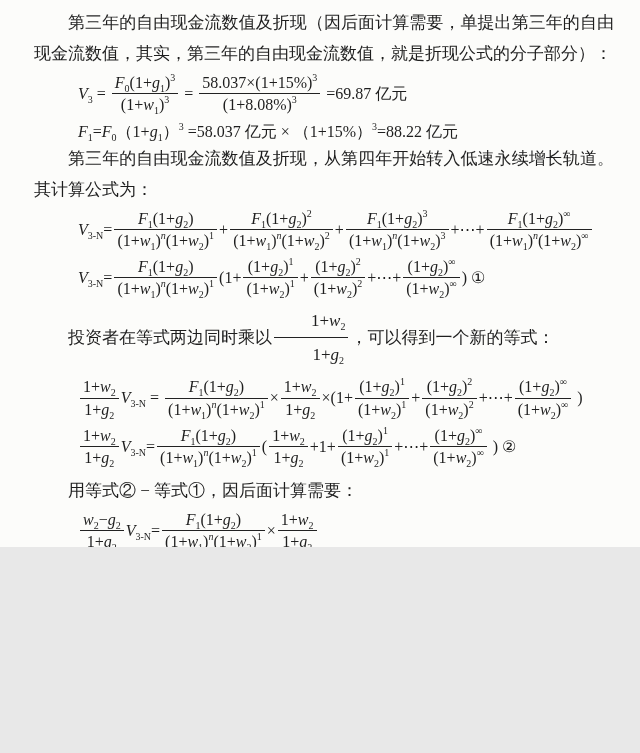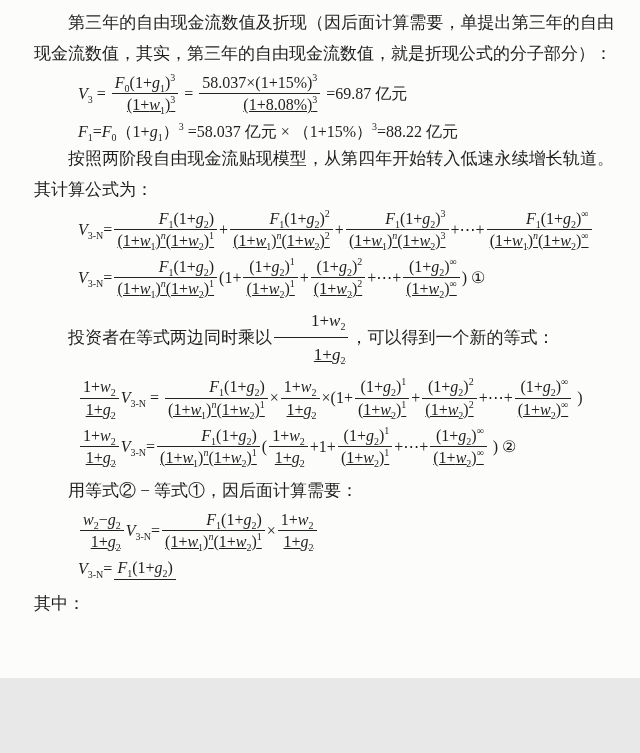--- a/index.html
+++ b/index.html
@@ -1,18 +1,18 @@
 <!DOCTYPE html>
 <html><head>
 <meta charset="utf-8">
 <style>
   html,body{margin:0;padding:0;background:#e8e8e8;}
   .page{
     position:relative;
-    width:640px;height:678px;
+    width:640px;height:547px;
     box-sizing:border-box;
     margin:0 auto;
     background:#fcfcfa;
     color:#1e1e1e;
     padding:7px 26px 4px 34px;
     overflow:hidden;
     font-family:"Liberation Serif","DejaVu Serif",serif;
   }
   .para{
     margin:0;
@@ -25,41 +25,41 @@
   .math{
     margin:5px 0 5px 44px;
     font-size:16px;
     line-height:1.2;
     white-space:nowrap;
   }
   .math.simple{margin-top:2px;margin-bottom:1px;}
   .frac{
     display:inline-block;
     vertical-align:middle;
-    text-align:right;
+    text-align:center;
     margin:1px 2px;
     transform:translateY(-2px);
   }
   .fnum{display:block;padding:0 3px 1px 3px;border-bottom:1px solid #222;}
-  .fden{display:block;padding:1px 3px 0 3px;text-decoration:underline;}
+  .fden{display:block;padding:1px 3px 0 3px;}
   sub,sup{font-size:10px;line-height:0;}
   sub{vertical-align:-4px;}
   sup{vertical-align:7px;}
   .mi{font-style:italic;font-family:"Liberation Serif","DejaVu Serif",serif;}
 </style>
 </head>
 <body>
 
 <div class="page">
   <p class="para">第三年的自由现金流数值及折现（因后面计算需要，单提出第三年的自由现金流数值，其实，第三年的自由现金流数值，就是折现公式的分子部分）：</p>
 
   <div class="math"><span class="mi">V</span><sub>3</sub> = <span class="frac"><span class="fnum"><span class="mi">F</span><sub>0</sub>(1+<span class="mi">g</span><sub>1</sub><span>)</span><sup>3</sup></span><span class="fden">(1+<span class="mi">w</span><sub>1</sub><span>)</span><sup>3</sup></span></span> = <span class="frac"><span class="fnum">58.037×(1+15%<span>)</span><sup>3</sup></span><span class="fden">(1+8.08%<span>)</span><sup>3</sup></span></span> =69.87 亿元</div>
   <div class="math simple"><span class="mi">F</span><sub>1</sub>=<span class="mi">F</span><sub>0</sub>（1+<span class="mi">g</span><sub>1</sub><span>）</span><sup>3</sup> =58.037 亿元 × （1+15%<span>）</span><sup>3</sup>=88.22 亿元</div>
 
-  <p class="para">按照两阶段自由现金流贴现模型，从第四年开始转入低速永续增长轨道。其计算公式为：</p>
+  <p class="para">第三年的自由现金流数值及折现，从第四年开始转入低速永续增长轨道。其计算公式为：</p>
 
   <div class="math"><span class="mi">V</span><sub>3-N</sub>=<span class="frac"><span class="fnum"><span class="mi">F</span><sub>1</sub>(1+<span class="mi">g</span><sub>2</sub>)</span><span class="fden">(1+<span class="mi">w</span><sub>1</sub><span>)</span><sup class="mi">n</sup>(1+<span class="mi">w</span><sub>2</sub><span>)</span><sup>1</sup></span></span>+<span class="frac"><span class="fnum"><span class="mi">F</span><sub>1</sub>(1+<span class="mi">g</span><sub>2</sub><span>)</span><sup>2</sup></span><span class="fden">(1+<span class="mi">w</span><sub>1</sub><span>)</span><sup class="mi">n</sup>(1+<span class="mi">w</span><sub>2</sub><span>)</span><sup>2</sup></span></span>+<span class="frac"><span class="fnum"><span class="mi">F</span><sub>1</sub>(1+<span class="mi">g</span><sub>2</sub><span>)</span><sup>3</sup></span><span class="fden">(1+<span class="mi">w</span><sub>1</sub><span>)</span><sup class="mi">n</sup>(1+<span class="mi">w</span><sub>2</sub><span>)</span><sup>3</sup></span></span>+⋯+<span class="frac"><span class="fnum"><span class="mi">F</span><sub>1</sub>(1+<span class="mi">g</span><sub>2</sub><span>)</span><sup>∞</sup></span><span class="fden">(1+<span class="mi">w</span><sub>1</sub><span>)</span><sup class="mi">n</sup>(1+<span class="mi">w</span><sub>2</sub><span>)</span><sup>∞</sup></span></span></div>
   <div class="math"><span class="mi">V</span><sub>3-N</sub>=<span class="frac"><span class="fnum"><span class="mi">F</span><sub>1</sub>(1+<span class="mi">g</span><sub>2</sub>)</span><span class="fden">(1+<span class="mi">w</span><sub>1</sub><span>)</span><sup class="mi">n</sup>(1+<span class="mi">w</span><sub>2</sub><span>)</span><sup>1</sup></span></span>(1+<span class="frac"><span class="fnum">(1+<span class="mi">g</span><sub>2</sub><span>)</span><sup>1</sup></span><span class="fden">(1+<span class="mi">w</span><sub>2</sub><span>)</span><sup>1</sup></span></span>+<span class="frac"><span class="fnum">(1+<span class="mi">g</span><sub>2</sub><span>)</span><sup>2</sup></span><span class="fden">(1+<span class="mi">w</span><sub>2</sub><span>)</span><sup>2</sup></span></span>+⋯+<span class="frac"><span class="fnum">(1+<span class="mi">g</span><sub>2</sub><span>)</span><sup>∞</sup></span><span class="fden">(1+<span class="mi">w</span><sub>2</sub><span>)</span><sup>∞</sup></span></span>) ①</div>
 
   <p class="para">投资者在等式两边同时乘以<span class="frac"><span class="fnum">1+<span class="mi">w</span><sub>2</sub></span><span class="fden">1+<span class="mi">g</span><sub>2</sub></span></span>，可以得到一个新的等式：</p>
 
   <div class="math"><span class="frac"><span class="fnum">1+<span class="mi">w</span><sub>2</sub></span><span class="fden">1+<span class="mi">g</span><sub>2</sub></span></span><span class="mi">V</span><sub>3-N</sub> = <span class="frac"><span class="fnum"><span class="mi">F</span><sub>1</sub>(1+<span class="mi">g</span><sub>2</sub>)</span><span class="fden">(1+<span class="mi">w</span><sub>1</sub><span>)</span><sup class="mi">n</sup>(1+<span class="mi">w</span><sub>2</sub><span>)</span><sup>1</sup></span></span>×<span class="frac"><span class="fnum">1+<span class="mi">w</span><sub>2</sub></span><span class="fden">1+<span class="mi">g</span><sub>2</sub></span></span>×(1+<span class="frac"><span class="fnum">(1+<span class="mi">g</span><sub>2</sub><span>)</span><sup>1</sup></span><span class="fden">(1+<span class="mi">w</span><sub>2</sub><span>)</span><sup>1</sup></span></span>+<span class="frac"><span class="fnum">(1+<span class="mi">g</span><sub>2</sub><span>)</span><sup>2</sup></span><span class="fden">(1+<span class="mi">w</span><sub>2</sub><span>)</span><sup>2</sup></span></span>+⋯+<span class="frac"><span class="fnum">(1+<span class="mi">g</span><sub>2</sub><span>)</span><sup>∞</sup></span><span class="fden">(1+<span class="mi">w</span><sub>2</sub><span>)</span><sup>∞</sup></span></span> )</div>
   <div class="math"><span class="frac"><span class="fnum">1+<span class="mi">w</span><sub>2</sub></span><span class="fden">1+<span class="mi">g</span><sub>2</sub></span></span><span class="mi">V</span><sub>3-N</sub>=<span class="frac"><span class="fnum"><span class="mi">F</span><sub>1</sub>(1+<span class="mi">g</span><sub>2</sub>)</span><span class="fden">(1+<span class="mi">w</span><sub>1</sub><span>)</span><sup class="mi">n</sup>(1+<span class="mi">w</span><sub>2</sub><span>)</span><sup>1</sup></span></span>(<span class="frac"><span class="fnum">1+<span class="mi">w</span><sub>2</sub></span><span class="fden">1+<span class="mi">g</span><sub>2</sub></span></span>+1+<span class="frac"><span class="fnum">(1+<span class="mi">g</span><sub>2</sub><span>)</span><sup>1</sup></span><span class="fden">(1+<span class="mi">w</span><sub>2</sub><span>)</span><sup>1</sup></span></span>+⋯+<span class="frac"><span class="fnum">(1+<span class="mi">g</span><sub>2</sub><span>)</span><sup>∞</sup></span><span class="fden">(1+<span class="mi">w</span><sub>2</sub><span>)</span><sup>∞</sup></span></span> ) ②</div>
 
   <p class="para">用等式② − 等式①，因后面计算需要：</p>

